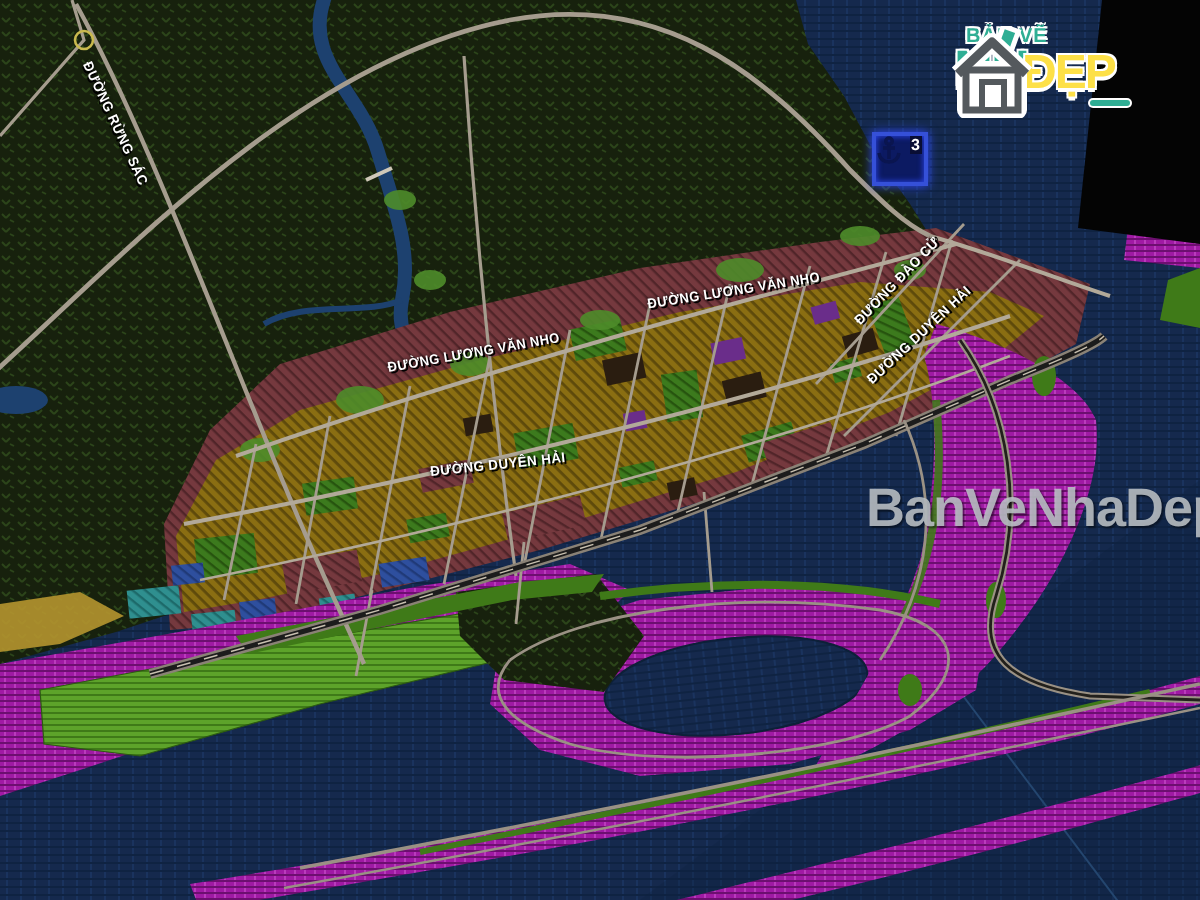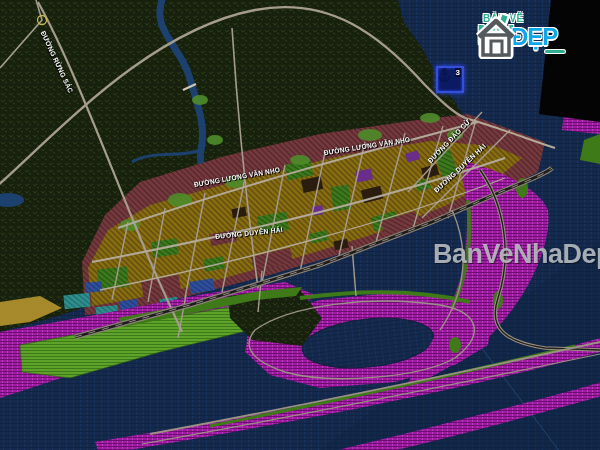--- a/index.html
+++ b/index.html
@@ -14,21 +14,21 @@
   .watermark{position:absolute;left:433px;top:239px;font-size:27px;font-weight:bold;
     color:rgba(188,193,198,.88);letter-spacing:-.5px;z-index:8;white-space:nowrap;
     text-shadow:1px 1px 1px rgba(0,0,0,.45);}
   
   .logo{position:absolute;left:477px;top:13px;width:120px;z-index:9;}
   .logo-top{font-size:10px;font-weight:bold;color:#2fae94;margin-left:6px;letter-spacing:.5px;
     text-shadow:-1px -1px 0 #fff,1px -1px 0 #fff,-1px 1px 0 #fff,1px 1px 0 #fff;}
   .logo-row{display:flex;align-items:flex-end;margin-top:-2px;}
   .logo-nh{font-size:27px;font-weight:800;color:#2fae94;letter-spacing:-1px;line-height:1;
     text-shadow:-1px -1px 0 #fff,1px -1px 0 #fff,-1px 1px 0 #fff,1px 1px 0 #fff,0 2px 0 #fff;}
-  .logo-dep{font-size:24px;font-weight:800;color:#0ea5e9;letter-spacing:-1px;line-height:1;
+  .logo-dep{font-size:24px;font-weight:800;color:#fde047;letter-spacing:-1px;line-height:1;
     margin-left:-3px;
     text-shadow:-1px -1px 0 #fff,1px -1px 0 #fff,-1px 1px 0 #fff,1px 1px 0 #fff,0 2px 0 #fff;}
   .logo-house{margin:0 -4px -3px -2px;}
   .logo-underline{position:absolute;right:32px;bottom:-4px;width:20px;height:3px;
     background:#2fae94;border-radius:2px;box-shadow:0 0 0 1px #fff;}
   
   .marker{position:absolute;left:436px;top:66px;width:24px;height:23px;z-index:6;
     background:#0c1a62;border:2px solid #3550d8;box-shadow:0 0 5px #2e49ff,inset 0 0 3px #2e49ff;
     display:flex;align-items:center;justify-content:center;cursor:pointer;}
   .marker .num{position:absolute;top:0;right:1px;font-size:8px;font-weight:bold;color:#fff;

